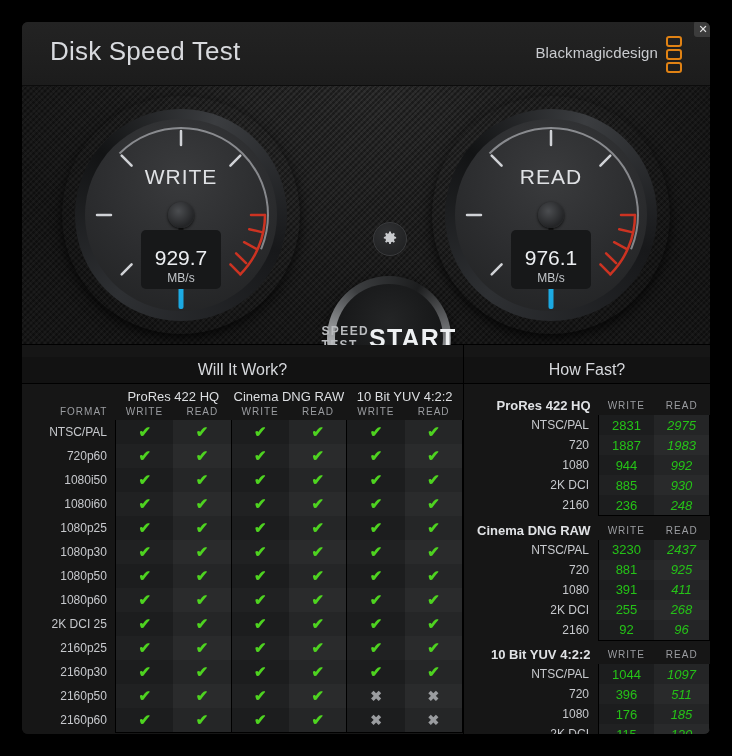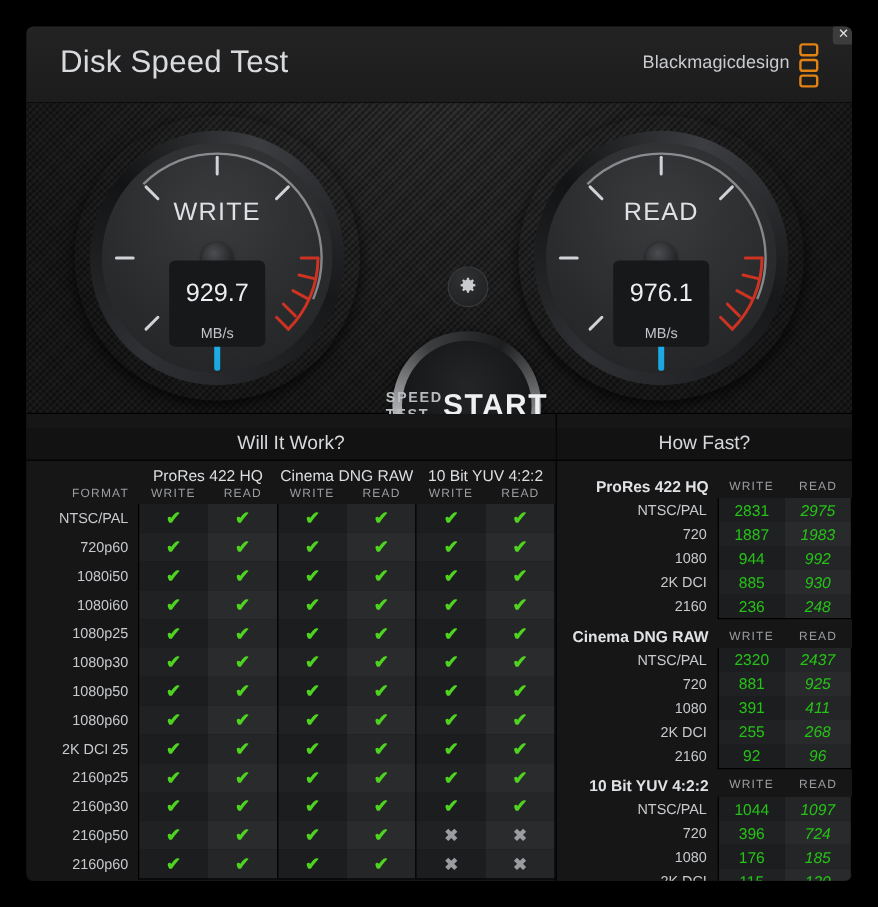--- a/index.html
+++ b/index.html
@@ -51,21 +51,21 @@
   .needle{position:absolute;left:50%;top:50%;width:94px;height:5px;
      background:linear-gradient(90deg,#1aa7e0 0%,#23b6ef 60%,#1f1f1f 62%,#111 100%);
      transform-origin:94px 2.5px;transform:translate(-94px,-2.5px) rotate(-90deg);
      border-radius:2px;}
   .hub{position:absolute;left:50%;top:50%;width:26px;height:26px;margin:-13px 0 0 -13px;
      border-radius:50%;background:radial-gradient(circle at 40% 35%,#4b4d50,#232426 70%,#333);
      box-shadow:0 1px 3px rgba(0,0,0,.8);}
   .readout{position:absolute;left:50%;bottom:22px;transform:translateX(-50%);
      width:72px;padding:17px 4px 4px;border-radius:5px;background:#171819;text-align:center;}
   .readout .num{font-size:21px;color:#eceef1;line-height:1;}
-  .readout .unit{font-size:12px;color:#c3c6ca;margin-top:16px;}
+  .readout .unit{font-size:12px;color:#c3c6ca;margin-top:3px;}
 
   
   .gear{position:absolute;left:351px;top:136px;width:32px;height:32px;border-radius:50%;
      background:radial-gradient(circle at 40% 30%,#303133,#1d1e1f);
      border:1px solid #3a3b3d;cursor:pointer;}
   .gear svg{position:absolute;left:7px;top:7px;}
   .startbtn{position:absolute;left:305px;top:190px;width:124px;height:124px;border-radius:50%;
      background:conic-gradient(from 210deg,#6a6c6f,#d2d4d7 10%,#3c3e40 32%,#1c1d1e 50%,#8f9194 70%,#e2e4e6 78%,#4a4c4e 92%,#6a6c6f);
      cursor:pointer;box-shadow:0 3px 10px rgba(0,0,0,.7);}
   .startbtn .inner{position:absolute;left:8px;top:8px;right:8px;bottom:8px;border-radius:50%;
@@ -381,21 +381,21 @@
               <td class="val vw">236</td>
               <td class="val vr">248</td>
             </tr>
             <tr>
               <td class="grp">Cinema DNG RAW</td>
               <td class="colh">WRITE</td>
               <td class="colh">READ</td>
             </tr>
             <tr>
               <td class="fmt">NTSC/PAL</td>
-              <td class="val vw">2320</td>
+              <td class="val vw">3230</td>
               <td class="val vr">2437</td>
             </tr>
             <tr>
               <td class="fmt">720</td>
               <td class="val vw">881</td>
               <td class="val vr">925</td>
             </tr>
             <tr>
               <td class="fmt">1080</td>
               <td class="val vw">391</td>
@@ -417,21 +417,21 @@
               <td class="colh">READ</td>
             </tr>
             <tr>
               <td class="fmt">NTSC/PAL</td>
               <td class="val vw">1044</td>
               <td class="val vr">1097</td>
             </tr>
             <tr>
               <td class="fmt">720</td>
               <td class="val vw">396</td>
-              <td class="val vr">724</td>
+              <td class="val vr">511</td>
             </tr>
             <tr>
               <td class="fmt">1080</td>
               <td class="val vw">176</td>
               <td class="val vr">185</td>
             </tr>
             <tr>
               <td class="fmt">2K DCI</td>
               <td class="val vw">115</td>
               <td class="val vr">120</td>

